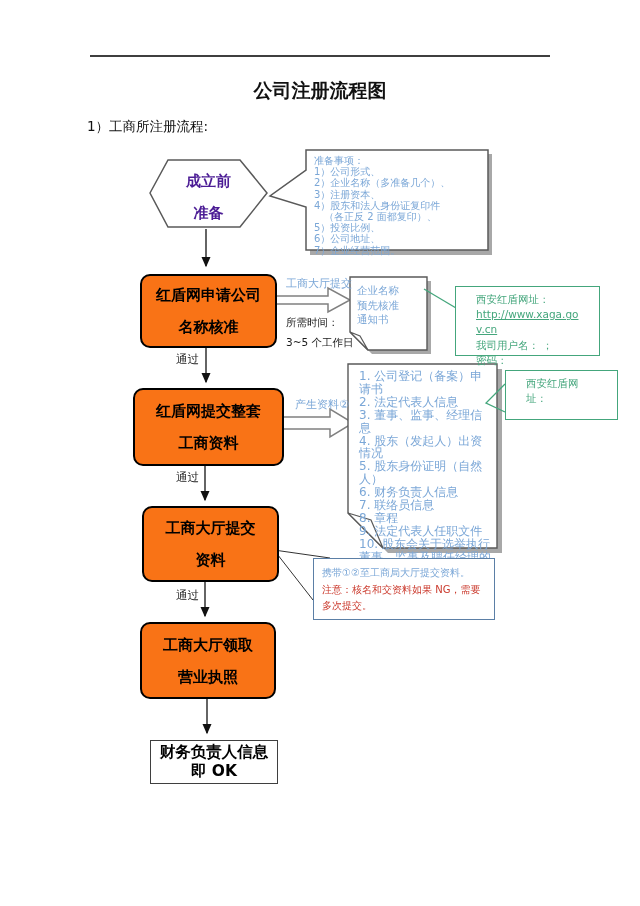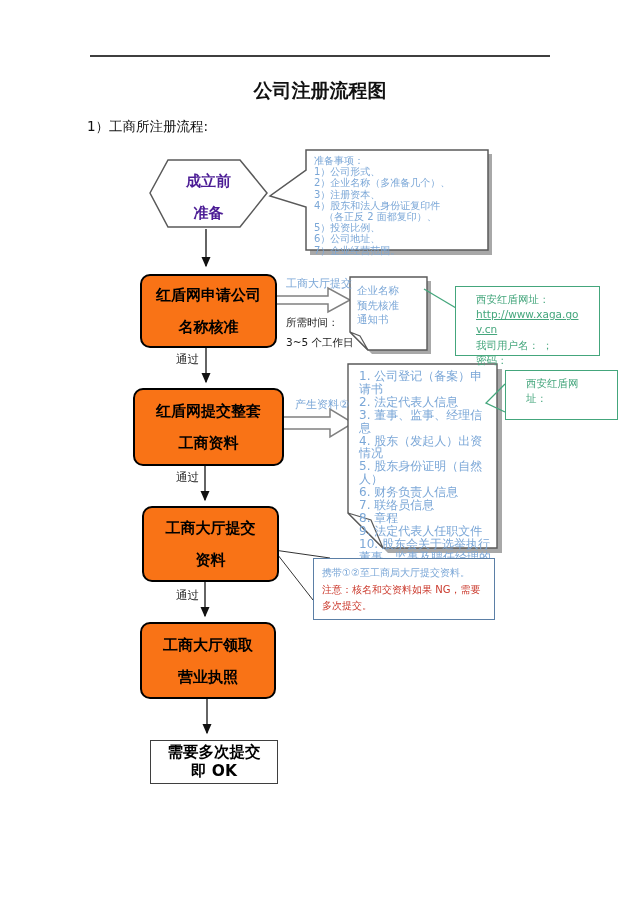--- a/index.html
+++ b/index.html
@@ -148,16 +148,16 @@
   <div id="pass3" class="abs pass">通过</div>
 
   <div id="notebox" class="abs">
     <div class="lightblue">携带①②至工商局大厅提交资料。</div>
     <div class="red">注意：核名和交资料如果 NG，需要多次提交。</div>
   </div>
 
   <div id="box4" class="abs flowbox">工商大厅领取
 营业执照</div>
 
-  <div id="finalbox" class="abs">需要多次提交
+  <div id="finalbox" class="abs">财务负责人信息
 即 OK</div>
 
 </div>
 
 </body></html>

